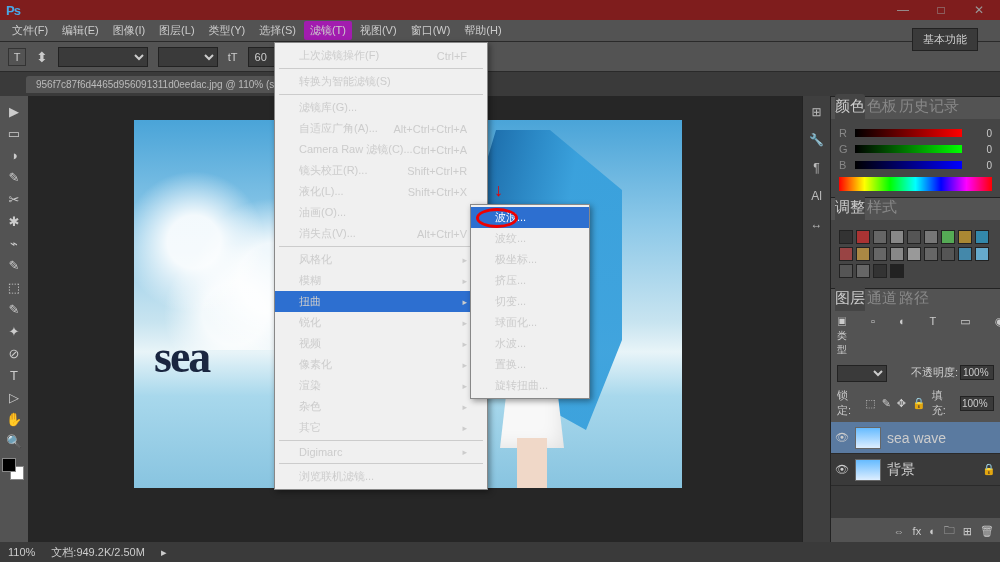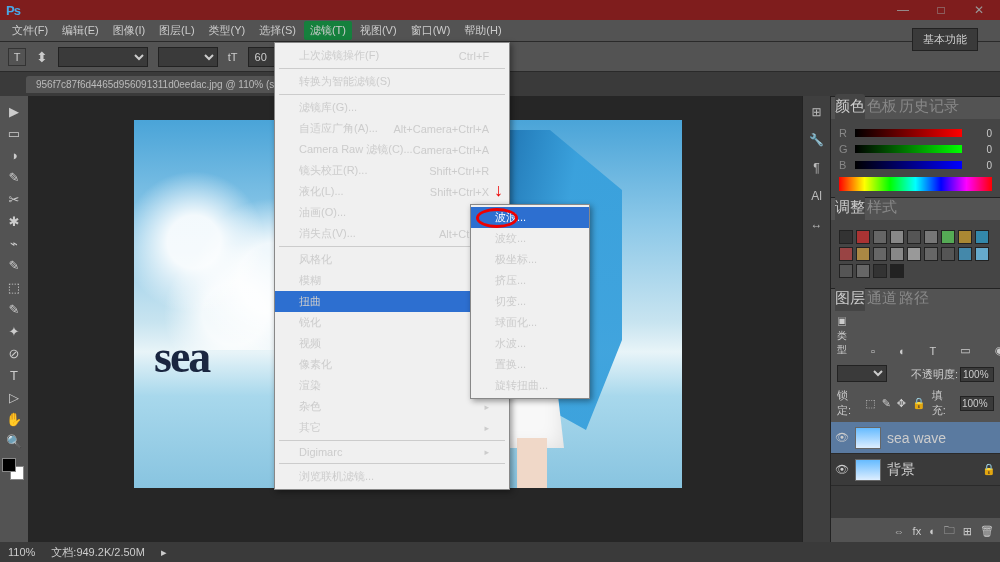--- a/index.html
+++ b/index.html
@@ -3,21 +3,21 @@
 <meta charset="utf-8">
 <style>
 *{margin:0;padding:0;box-sizing:border-box;font-family:"Microsoft YaHei",sans-serif;font-size:11px;color:#ccc;user-select:none}
 body{width:1000px;height:562px;background:#535353;overflow:hidden;position:relative}
 .appbar{height:20px;background:#7f1d1d;display:flex;align-items:center;padding:0 6px;justify-content:space-between}
 .appbar .brand{font-weight:bold;color:#4aa8e6;font-size:13px;letter-spacing:-1px}
 .winbtns{display:flex;gap:8px}
 .winbtns span{width:30px;text-align:center;color:#999;font-size:12px}
 .menubar{height:22px;background:#535353;display:flex;align-items:center;padding:0 6px;gap:2px;border-bottom:1px solid #2a2a2a}
 .menubar .mi{padding:2px 6px;border-radius:2px;cursor:default}
-.menubar .mi.open{background:#15803d}
+.menubar .mi.open{background:#a21caf}
 .optbar{height:30px;background:#535353;display:flex;align-items:center;padding:0 8px;gap:10px;border-bottom:1px solid #2a2a2a}
 .optbar .tool{width:18px;height:18px;display:flex;align-items:center;justify-content:center;border:1px solid #333}
 .optbar input,.optbar select{background:#3a3a3a;border:1px solid #222;color:#ccc;padding:2px 6px;height:20px}
 .tabbar{height:24px;background:#3a3a3a;padding:4px 8px 0 26px}
 .tabbar .tab{display:inline-block;background:#535353;padding:3px 10px;border-radius:3px 3px 0 0;font-size:10px;color:#bbb}
 .workspace{position:absolute;top:96px;left:0;right:0;bottom:20px;display:flex}
 .toolstrip{width:28px;background:#535353;display:flex;flex-direction:column;padding:4px 2px;gap:0}
 .toolstrip .tb{width:24px;height:22px;display:flex;align-items:center;justify-content:center;color:#ccc;font-size:13px}
 .toolstrip .swatches{margin-top:6px;width:22px;height:22px;position:relative}
 .toolstrip .swatches .fg{position:absolute;width:14px;height:14px;background:#000;border:1px solid #888;top:0;left:0}
@@ -42,21 +42,21 @@
 .rgbrow span:first-child{width:10px;color:#888}
 .rgbslider{flex:1;height:8px}
 .rgbslider.r{background:linear-gradient(90deg,#000,#f00)}
 .rgbslider.g{background:linear-gradient(90deg,#000,#0f0)}
 .rgbslider.b{background:linear-gradient(90deg,#000,#00f)}
 .rgbval{width:24px;text-align:right;font-size:10px}
 .huebar{height:14px;background:linear-gradient(90deg,#f00,#ff0,#0f0,#0ff,#00f,#f0f,#f00);margin-top:4px}
 .swgrid{display:grid;grid-template-columns:repeat(9,14px);gap:3px;padding:4px 0}
 .swgrid span{width:14px;height:14px;border:1px solid #222}
 .layerpanel{flex:1}
-.layerhdr{display:flex;gap:24px;padding:4px 6px;align-items:flex-end}
+.layerhdr{display:flex;gap:24px;padding:4px 6px;align-items:flex-start}
 .layerhdr select{background:#3a3a3a;border:1px solid #222;color:#ccc;font-size:10px;padding:1px 4px;flex:1}
 .layerhdr .opac{font-size:10px;display:flex;align-items:center;gap:2px}
 .layerhdr .opac input{width:34px;background:#3a3a3a;border:1px solid #222;color:#ccc;font-size:10px;padding:1px 2px}
 .locks{padding:2px 6px;display:flex;gap:6px;align-items:center;font-size:10px}
 .layerlist{background:#3a3a3a;flex:1;margin:2px 0}
 .layerrow{display:flex;align-items:center;height:32px;padding:0 4px;gap:6px;border-bottom:1px solid #2a2a2a}
 .layerrow.sel{background:#5a7aa0}
 .layerrow .eye{width:14px;text-align:center}
 .layerrow .thumb{width:26px;height:22px;background:#fff;border:1px solid #666}
 .layerrow .lname{font-size:14px}
@@ -300,25 +300,25 @@
     <div class="sep"></div>
     <div class="row">
       <span>转换为智能滤镜(S)</span>
     </div>
     <div class="sep"></div>
     <div class="row">
       <span>滤镜库(G)...</span>
     </div>
     <div class="row">
       <span>自适应广角(A)...</span>
-      <span>Alt+Camera+Ctrl+A</span>
+      <span>Alt+Ctrl+Ctrl+A</span>
     </div>
     <div class="row">
       <span>Camera Raw 滤镜(C)...</span>
-      <span>Camera+Ctrl+A</span>
+      <span>Ctrl+Ctrl+A</span>
     </div>
     <div class="row">
       <span>镜头校正(R)...</span>
       <span>Shift+Ctrl+R</span>
     </div>
     <div class="row">
       <span>液化(L)...</span>
       <span>Shift+Ctrl+X</span>
     </div>
     <div class="row">

